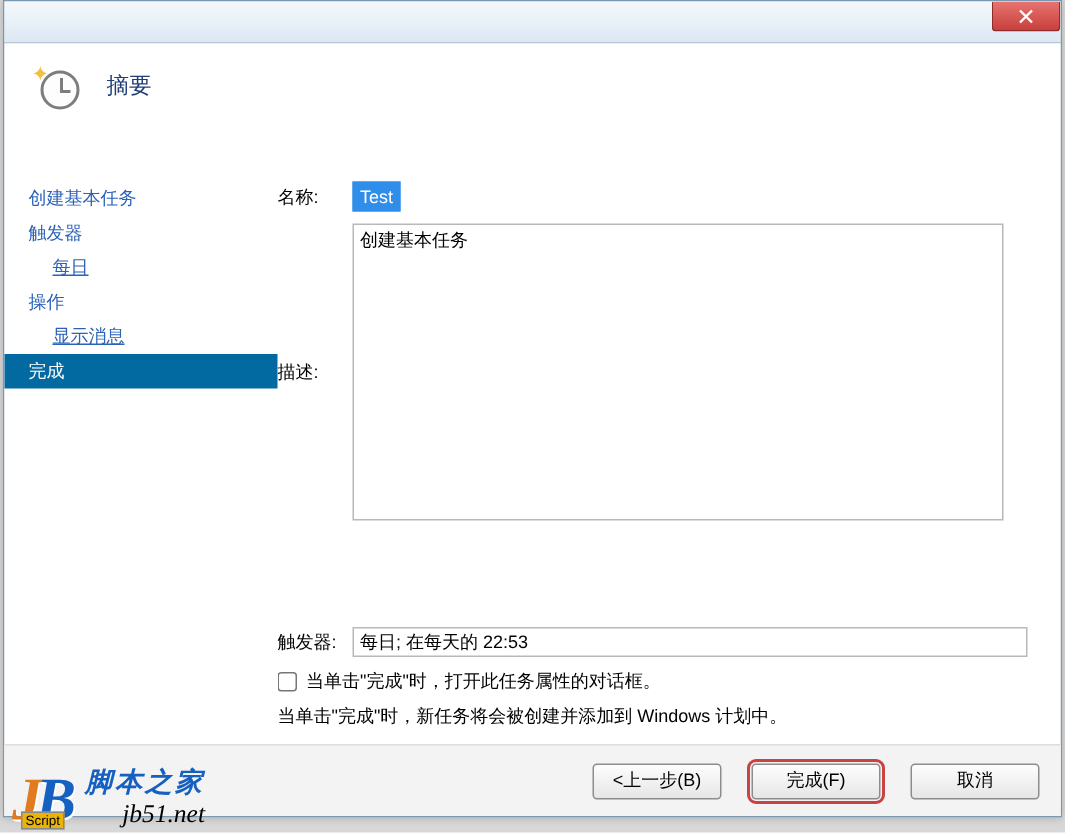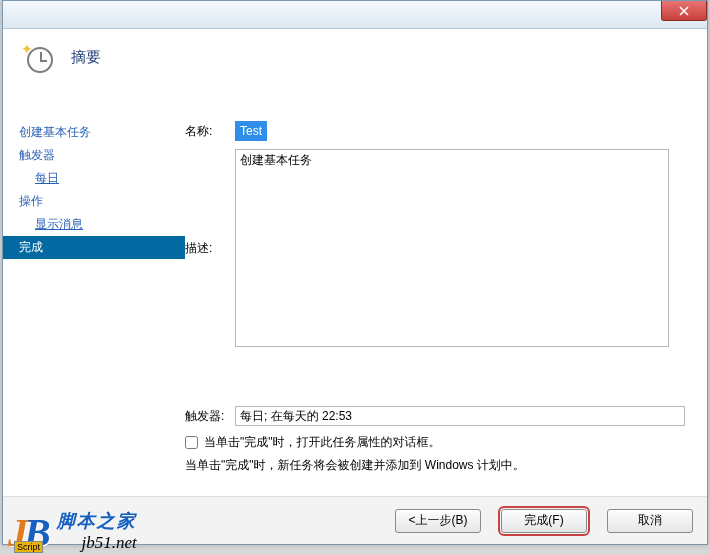--- a/index.html
+++ b/index.html
@@ -24,21 +24,21 @@
 .side-item.current { background: #0369a1; color: #fff; margin-left: -12px; padding-left: 16px; }
 .main { flex: 1; padding-right: 38px; position: relative; height: 100%; }
 .row { display: flex; align-items: center; margin-bottom: 8px; }
 .row .lbl { width: 50px; text-align: left; color: #000; }
 .row .val { flex: 1; }
 .input-box { border: 1px solid #b8b8b8; padding: 2px 4px; height: 20px; display: flex; align-items: center; width: 100%; }
 .input-box.selected { background: #2f8ee9; color: #fff; border-color: #2f8ee9; display: inline-block; width: auto; }
 .input-wrap { border: none; padding: 0; height: 20px; display: flex; align-items: center; }
 .textarea-box { border: 1px solid #b8b8b8; height: 198px; padding: 2px 4px; }
 .row.top { align-items: center; }
-.bottom-fields { position: absolute; bottom: 16px; left: 0; right: 22px; }
+.bottom-fields { position: absolute; bottom: 4px; left: 0; right: 22px; }
 .inline-val { border: 1px solid #b8b8b8; padding: 2px 4px; height: 20px; display: flex; align-items: center; flex: 1; }
 .checkbox-row { display: flex; align-items: center; margin: 8px 0 6px; }
 .checkbox-row input { margin-right: 6px; width: 13px; height: 13px; }
 .note { margin-bottom: 4px; }
 .footer { position: absolute; bottom: 0; left: 0; right: 0; height: 48px; border-top: 1px solid #ddd; display: flex; justify-content: flex-end; align-items: center; padding-right: 14px; gap: 20px; background: #f3f3f3; }
 .btn { min-width: 86px; height: 24px; border: 1px solid #8c8c8c; background: linear-gradient(#fdfdfd, #e6e6e6); cursor: pointer; display: inline-flex; align-items: center; justify-content: center; border-radius: 3px; }
 .btn.highlight { outline: 2px solid #c84343; outline-offset: 1px; }
 .watermark { position: absolute; left: 8px; bottom: 2px; display: flex; align-items: flex-end; pointer-events: none; z-index: 50; }
 .wm-logo { display: flex; align-items: center; }
 .wm-j { font-family: Georgia, serif; font-size: 40px; font-weight: bold; font-style: italic; color: #e07b1f; line-height: 1; margin-right: -4px; text-shadow: 1px 1px 0 #fff; }

